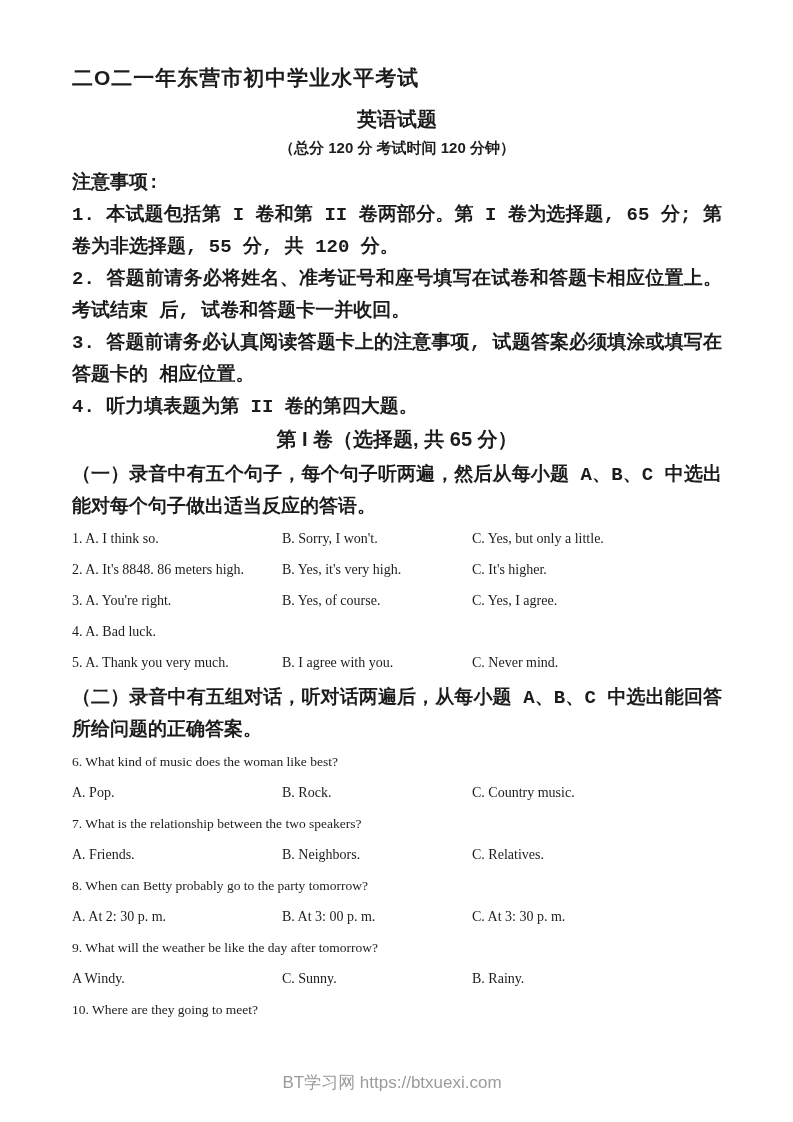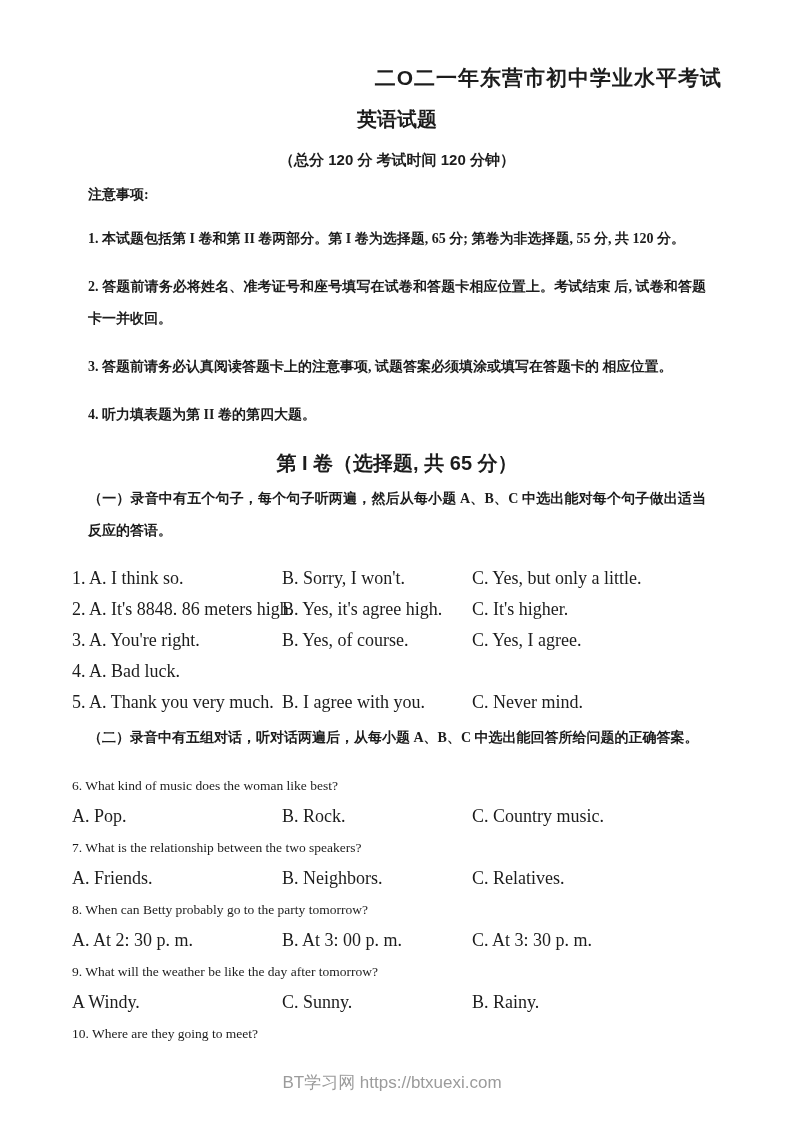--- a/index.html
+++ b/index.html
@@ -12,38 +12,38 @@
   }
   .doc {
     position: relative;
     width: 793px; height: 1122px;
     padding: 64px 71px 0 72px;
     box-sizing: border-box;
     background: #ffffff;
   }
   
   .cn {
-    font-family: Liberation Serif, serif;
+    font-family: Liberation Mono, monospace;
     font-weight: bold;
-    font-size: 14px;
+    font-size: 19px;
     line-height: 32px;
     text-align: justify;
-    margin: 16px;
+    margin: 0;
   }
   .title {
     margin: 0;
     font-family: "Liberation Sans", "DejaVu Sans", sans-serif;
     font-weight: bold;
     font-size: 21px;
     line-height: 28px;
-    text-align: right;
+    text-align: left;
     letter-spacing: 1px;
   }
   .subtitle {
-    margin: 13px 0 16px 0;
+    margin: 13px 0 4px 0;
     font-family: "Liberation Sans", "DejaVu Sans", sans-serif;
     font-weight: bold;
     font-size: 20px;
     line-height: 28px;
     text-align: center;
   }
   .meta {
     margin-top: 4px;
     font-family: "Liberation Sans", "DejaVu Sans", sans-serif;
     font-weight: bold;
@@ -62,21 +62,21 @@
     font-family: "Liberation Sans", "DejaVu Sans", sans-serif;
     font-weight: bold;
     font-size: 20px;
     line-height: 32px;
     text-align: center;
   }
   
   .opt-row {
     display: grid;
     grid-template-columns: 210px 190px 1fr;
-    font-size: 18px;
+    font-size: 14px;
     line-height: 31px;
     white-space: nowrap;
   }
   .q-line {
     font-size: 13.5px;
     line-height: 31px;
     white-space: nowrap;
   }
   .footer {
     position: absolute;
@@ -108,21 +108,21 @@
 
   <p class="cn note">（一）录音中有五个句子，每个句子听两遍，然后从每小题 A、B、C 中选出能对每个句子做出适当反应的答语。</p>
 
   <div class="opt-row">
     <span>1. A. I think so.</span>
     <span>B. Sorry, I won't.</span>
     <span>C. Yes, but only a little.</span>
   </div>
   <div class="opt-row">
     <span>2. A. It's 8848. 86 meters high.</span>
-    <span>B. Yes, it's agree high.</span>
+    <span>B. Yes, it's very high.</span>
     <span>C. It's higher.</span>
   </div>
   <div class="opt-row">
     <span>3. A. You're right.</span>
     <span>B. Yes, of course.</span>
     <span>C. Yes, I agree.</span>
   </div>
   <div class="opt-row">
     <span>4. A. Bad luck.</span>
   </div>

